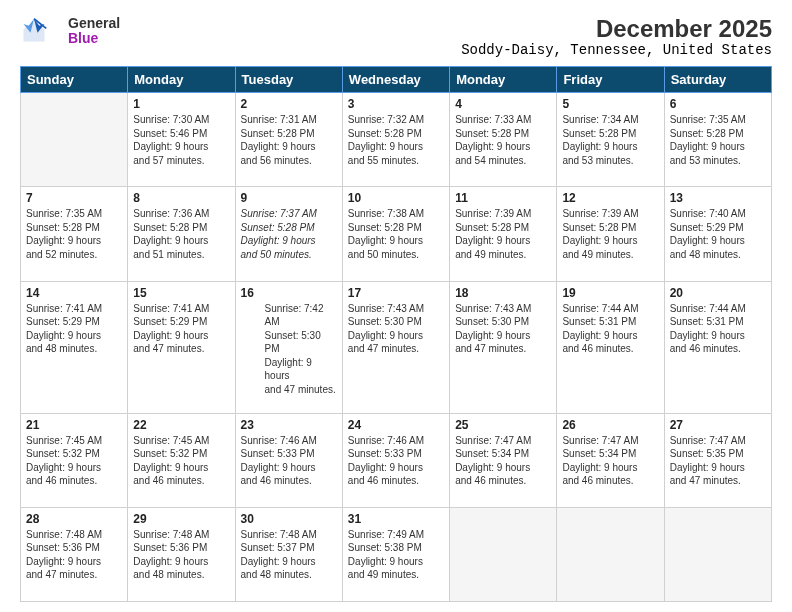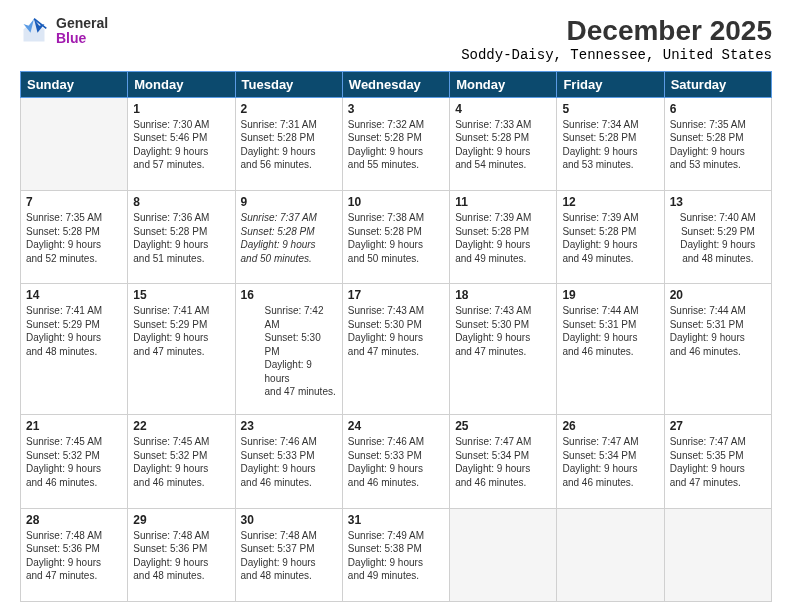--- a/index.html
+++ b/index.html
@@ -19,37 +19,37 @@
     }
     .header {
       display: flex;
       justify-content: space-between;
       align-items: flex-start;
       margin-bottom: 8px;
     }
     .logo {
       display: flex;
       align-items: center;
-      gap: 8px;
+      gap: 20px;
     }
     .logo-text {
       font-size: 14px;
       font-weight: bold;
       line-height: 1.1;
       color: #333;
     }
     .logo-icon {
       width: 28px;
       height: 28px;
     }
     .title-block {
       text-align: right;
     }
     .main-title {
-      font-size: 28px;
+      font-size: 24px;
       font-weight: bold;
       color: #333;
       line-height: 1.1;
     }
     .subtitle {
       font-size: 14px;
       color: #000000;
       font-family: Liberation Mono, monospace;
     }
     .calendar {
@@ -211,21 +211,21 @@
           </td>
           <td>
             <div class="day-num">12</div>
             <div class="day-info" style="white-space: pre-line;">Sunrise: 7:39 AM
 Sunset: 5:28 PM
 Daylight: 9 hours
 and 49 minutes.</div>
           </td>
           <td>
             <div class="day-num">13</div>
-            <div class="day-info" style="white-space: pre-line; text-align: center;">Sunrise: 7:40 AM
+            <div class="day-info" style="white-space: pre-line;">Sunrise: 7:40 AM
 Sunset: 5:29 PM
 Daylight: 9 hours
 and 48 minutes.</div>
           </td>
         </tr>
         <tr>
           <td>
             <div class="day-num">14</div>
             <div class="day-info" style="white-space: pre-line;">Sunrise: 7:41 AM
 Sunset: 5:29 PM

